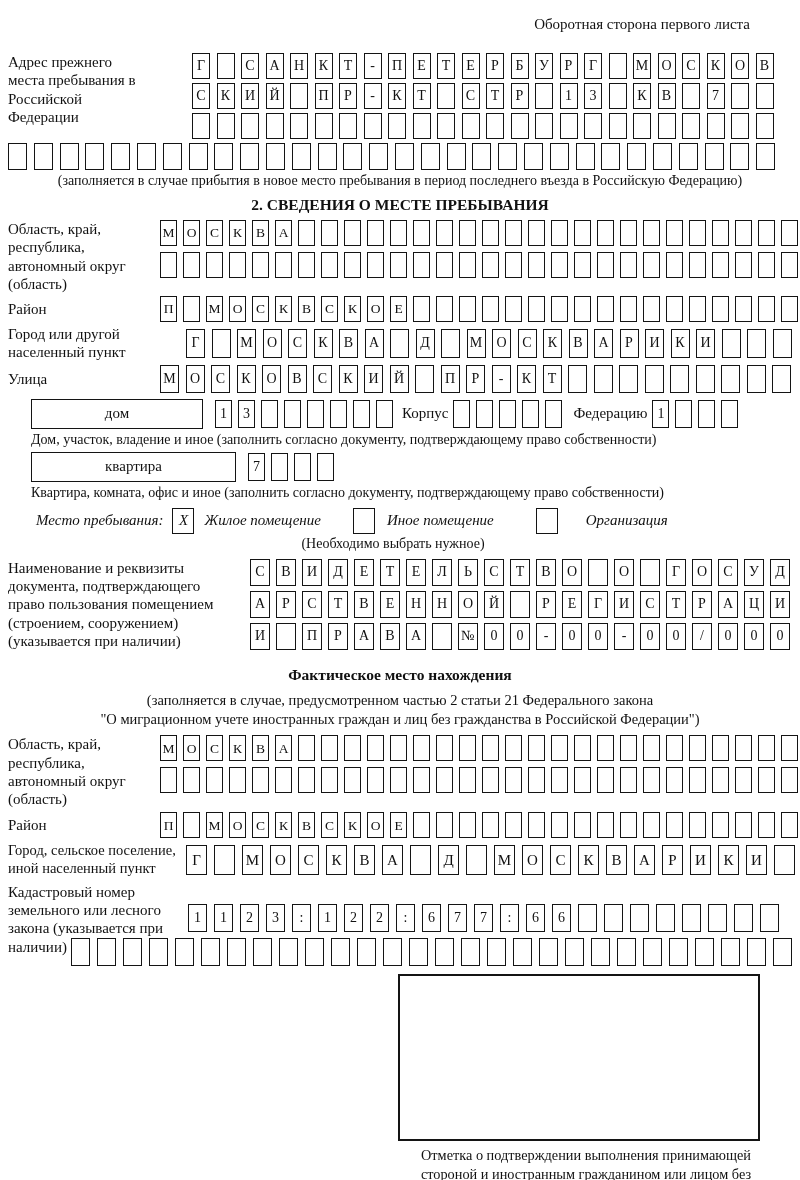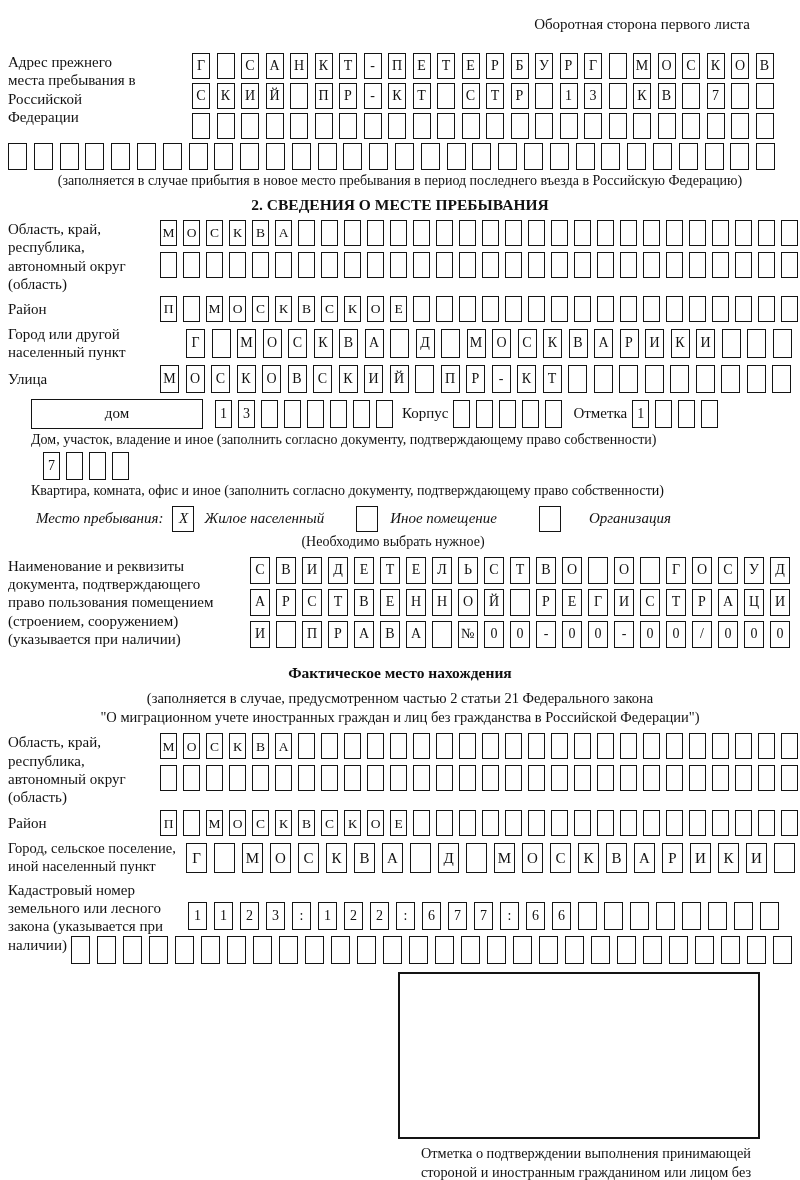--- a/index.html
+++ b/index.html
@@ -344,44 +344,45 @@
         <span class="cell"></span>
       </div>
     <div class="opt-label" style="margin-left:9px;">Корпус</div>
     <div class="cells chouse" style="margin-left:5px;">
         <span class="cell"></span>
         <span class="cell"></span>
         <span class="cell"></span>
         <span class="cell"></span>
         <span class="cell"></span>
       </div>
-    <div class="opt-label" style="margin-left:11px;">Отметка</div>
+    <div class="opt-label" style="margin-left:11px;">Федерацию</div>
     <div class="cells chouse" style="margin-left:5px;">
         <span class="cell">1</span>
         <span class="cell"></span>
         <span class="cell"></span>
         <span class="cell"></span>
       </div>
   </div>
   <div class="note" style="text-align:left;margin:3px 0 0 23px;">Дом, участок, владение и иное (заполнить согласно документу, подтверждающему право собственности)</div>
 
   <div class="fieldrow" style="margin-top:4px;margin-left:23px;">
+    <div class="typebox" style="width:205px;">квартира</div>
     <div class="cells chouse" style="margin-left:12px;">
         <span class="cell">7</span>
         <span class="cell"></span>
         <span class="cell"></span>
         <span class="cell"></span>
       </div>
   </div>
   <div class="note" style="text-align:left;margin:3px 0 0 23px;">Квартира, комната, офис и иное (заполнить согласно документу, подтверждающему право собственности)</div>
 
   <div class="fieldrow" style="margin-top:7px;margin-left:28px;font-style:italic;">
     <div class="opt-label">Место пребывания:</div>
     <div class="checkbox" style="margin-left:9px;">X</div>
-    <div class="opt-label" style="margin-left:10px;">Жилое населенный</div>
+    <div class="opt-label" style="margin-left:10px;">Жилое помещение</div>
     <div class="checkbox" style="margin-left:32px;"></div>
     <div class="opt-label" style="margin-left:12px;">Иное помещение</div>
     <div class="checkbox" style="margin-left:42px;"></div>
     <div class="opt-label" style="margin-left:28px;">Организация</div>
   </div>
   <div class="note" style="width:300px;margin:2px 0 0 235px;">(Необходимо выбрать нужное)</div>
 
   <div class="fieldrow top" style="margin-top:7px;">
     <div class="fl" style="width:242px;padding-right:26px;">Наименование и реквизиты документа, подтверждающего право пользования помещением (строением, сооружением) (указывается при наличии)</div>
     <div class="cellcol" style="gap:5px;">

